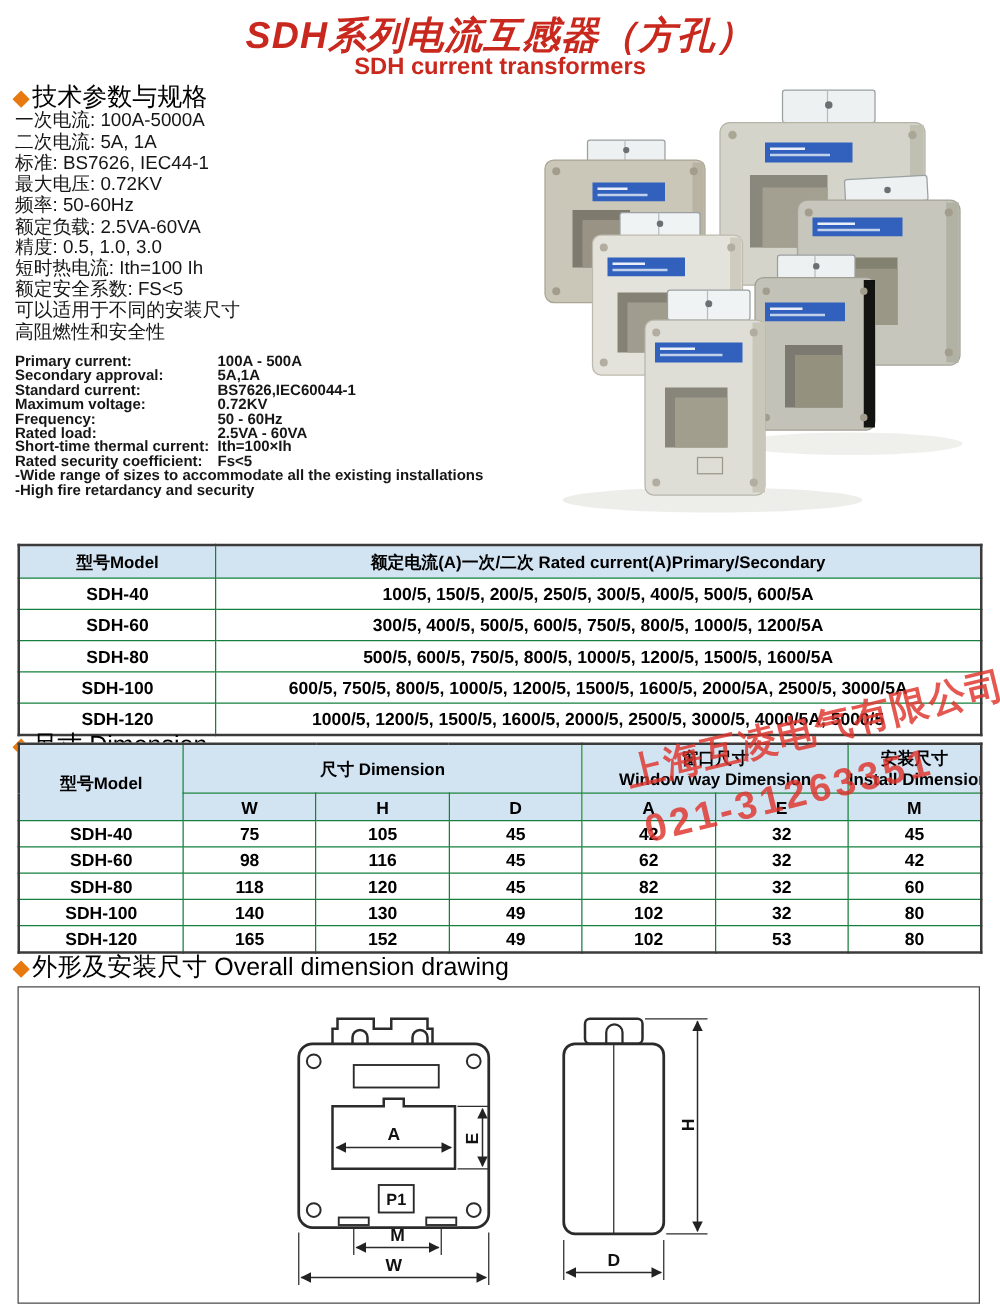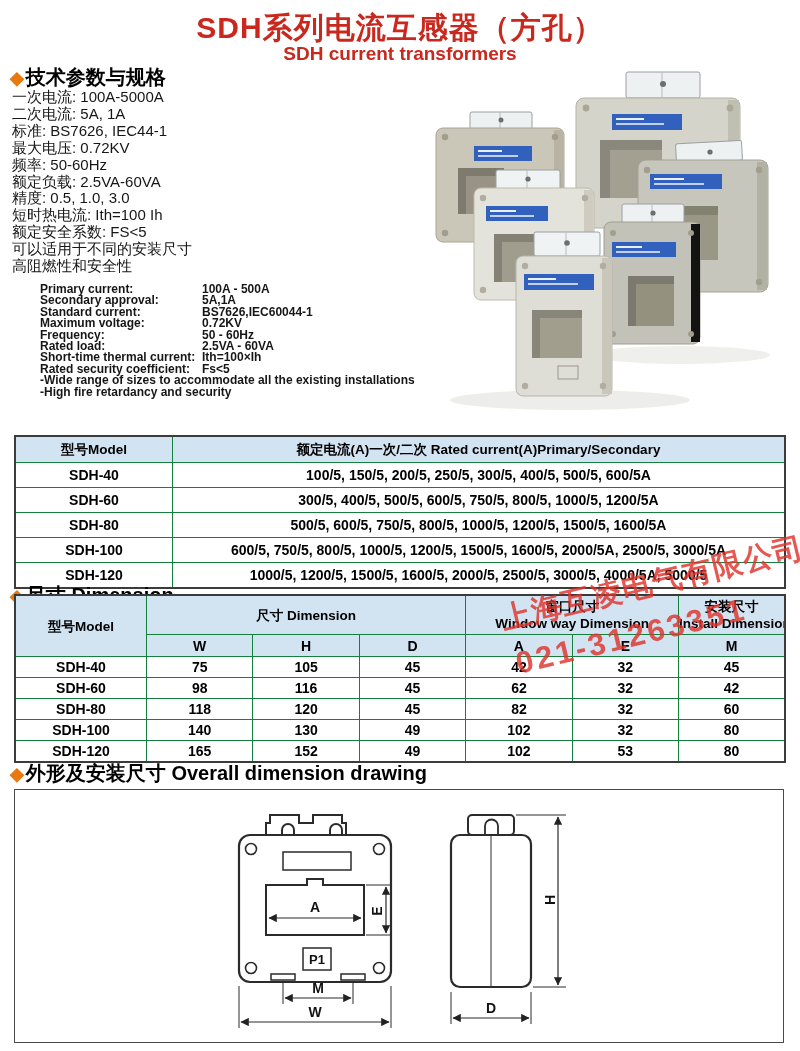--- a/index.html
+++ b/index.html
@@ -4,40 +4,40 @@
 <style>
   html,body { margin:0; padding:0; background:#ffffff; }
   .page {
     position:relative; width:800px; height:1051px; background:#fff;
     font-family:"Liberation Sans", sans-serif; overflow:hidden;
     margin:0 auto;
   }
   
   .title {
     position:absolute; top:8px; left:0; width:800px; text-align:center;
-    font-size:30px; font-weight:bold; color:var(--title-red,#c9281e); letter-spacing:1px;
+    font-size:30px; font-weight:bold; color:var(--title-red,#c9281e); letter-spacing:1px;font-style:italic;
   }
   .subtitle {
     position:absolute; top:43px; left:0; width:800px; text-align:center;
     font-size:19px; font-weight:bold; color:var(--title-red,#c9281e);
   }
   
-  .sec-heading { position:absolute; left:10px; font-size:20px; font-weight:bold; color:#000; white-space:nowrap; }
+  .sec-heading { position:absolute; left:10px; font-size:20px; font-weight:normal; color:#000; white-space:nowrap; }
   .sec-heading .diamond { color:var(--diamond-orange,#e8790f); font-size:18px; margin-right:2px; }
   #heading-specs   { top:64px; }
   #heading-dim     { top:582px; }
   #heading-drawing { top:760px; }
   
   .specs-cn {
     position:absolute; left:12px; top:89px; width:395px;
     font-size:15px; font-weight:normal; color:#161616; line-height:16.9px; white-space:nowrap;
   }
   .specs-en {
     position:absolute; left:12px; top:284px; width:440px;
-    font-size:12px; font-weight:bold; color:#161616; line-height:11.4px; white-space:nowrap;margin-left:28px;
+    font-size:12px; font-weight:bold; color:#161616; line-height:11.4px; white-space:nowrap;
   }
   .spec-row .sl { display:inline-block; width:162px; }
   
   table { border-collapse:collapse; table-layout:fixed; position:absolute; background:#fff; }
   th, td { border:1px solid #15803d; text-align:center; font-weight:bold; color:#000; padding:0; overflow:hidden; white-space:nowrap; }
   th { background:var(--header-blue,#d2e3f2); }
   #rated-table { left:14px; top:435px; width:772px; font-size:13.5px; border:2px solid #3b3b3b; }
   #rated-table th { height:25px; }
   #rated-table td { height:24px; font-size:14px; }
   #dim-table { left:14px; top:594px; width:772px; font-size:14px; border:2px solid #3b3b3b; }

